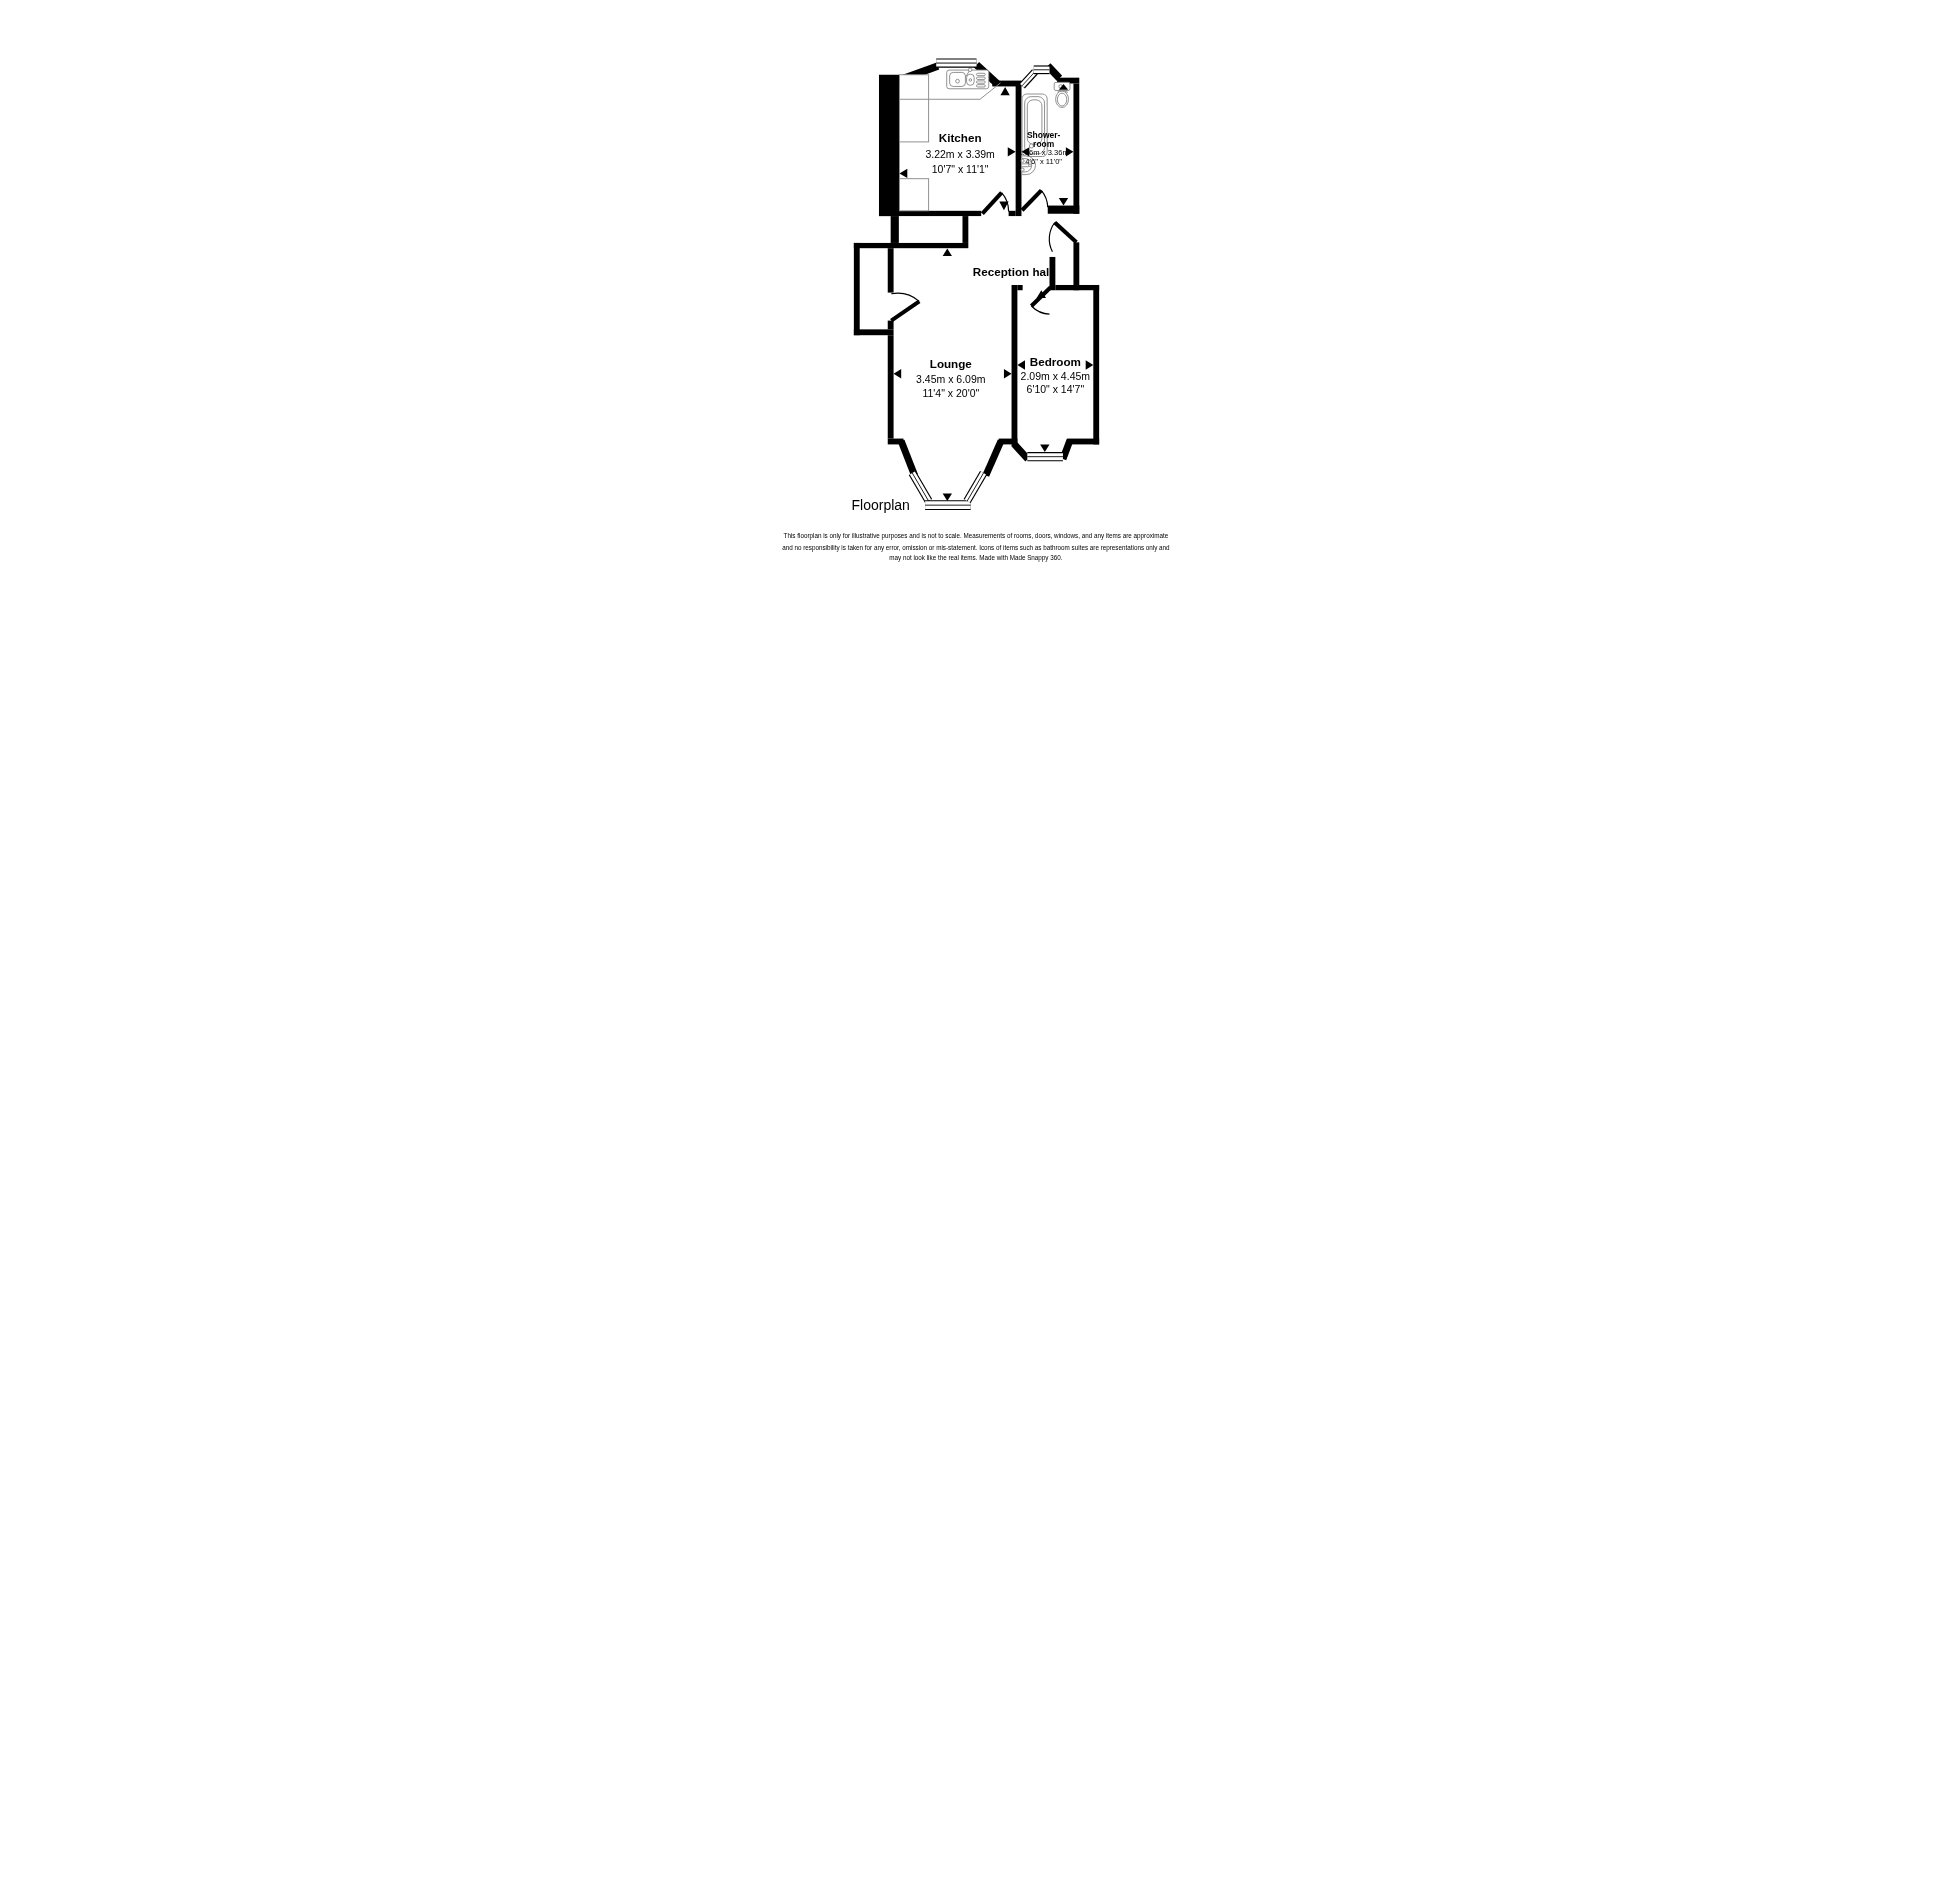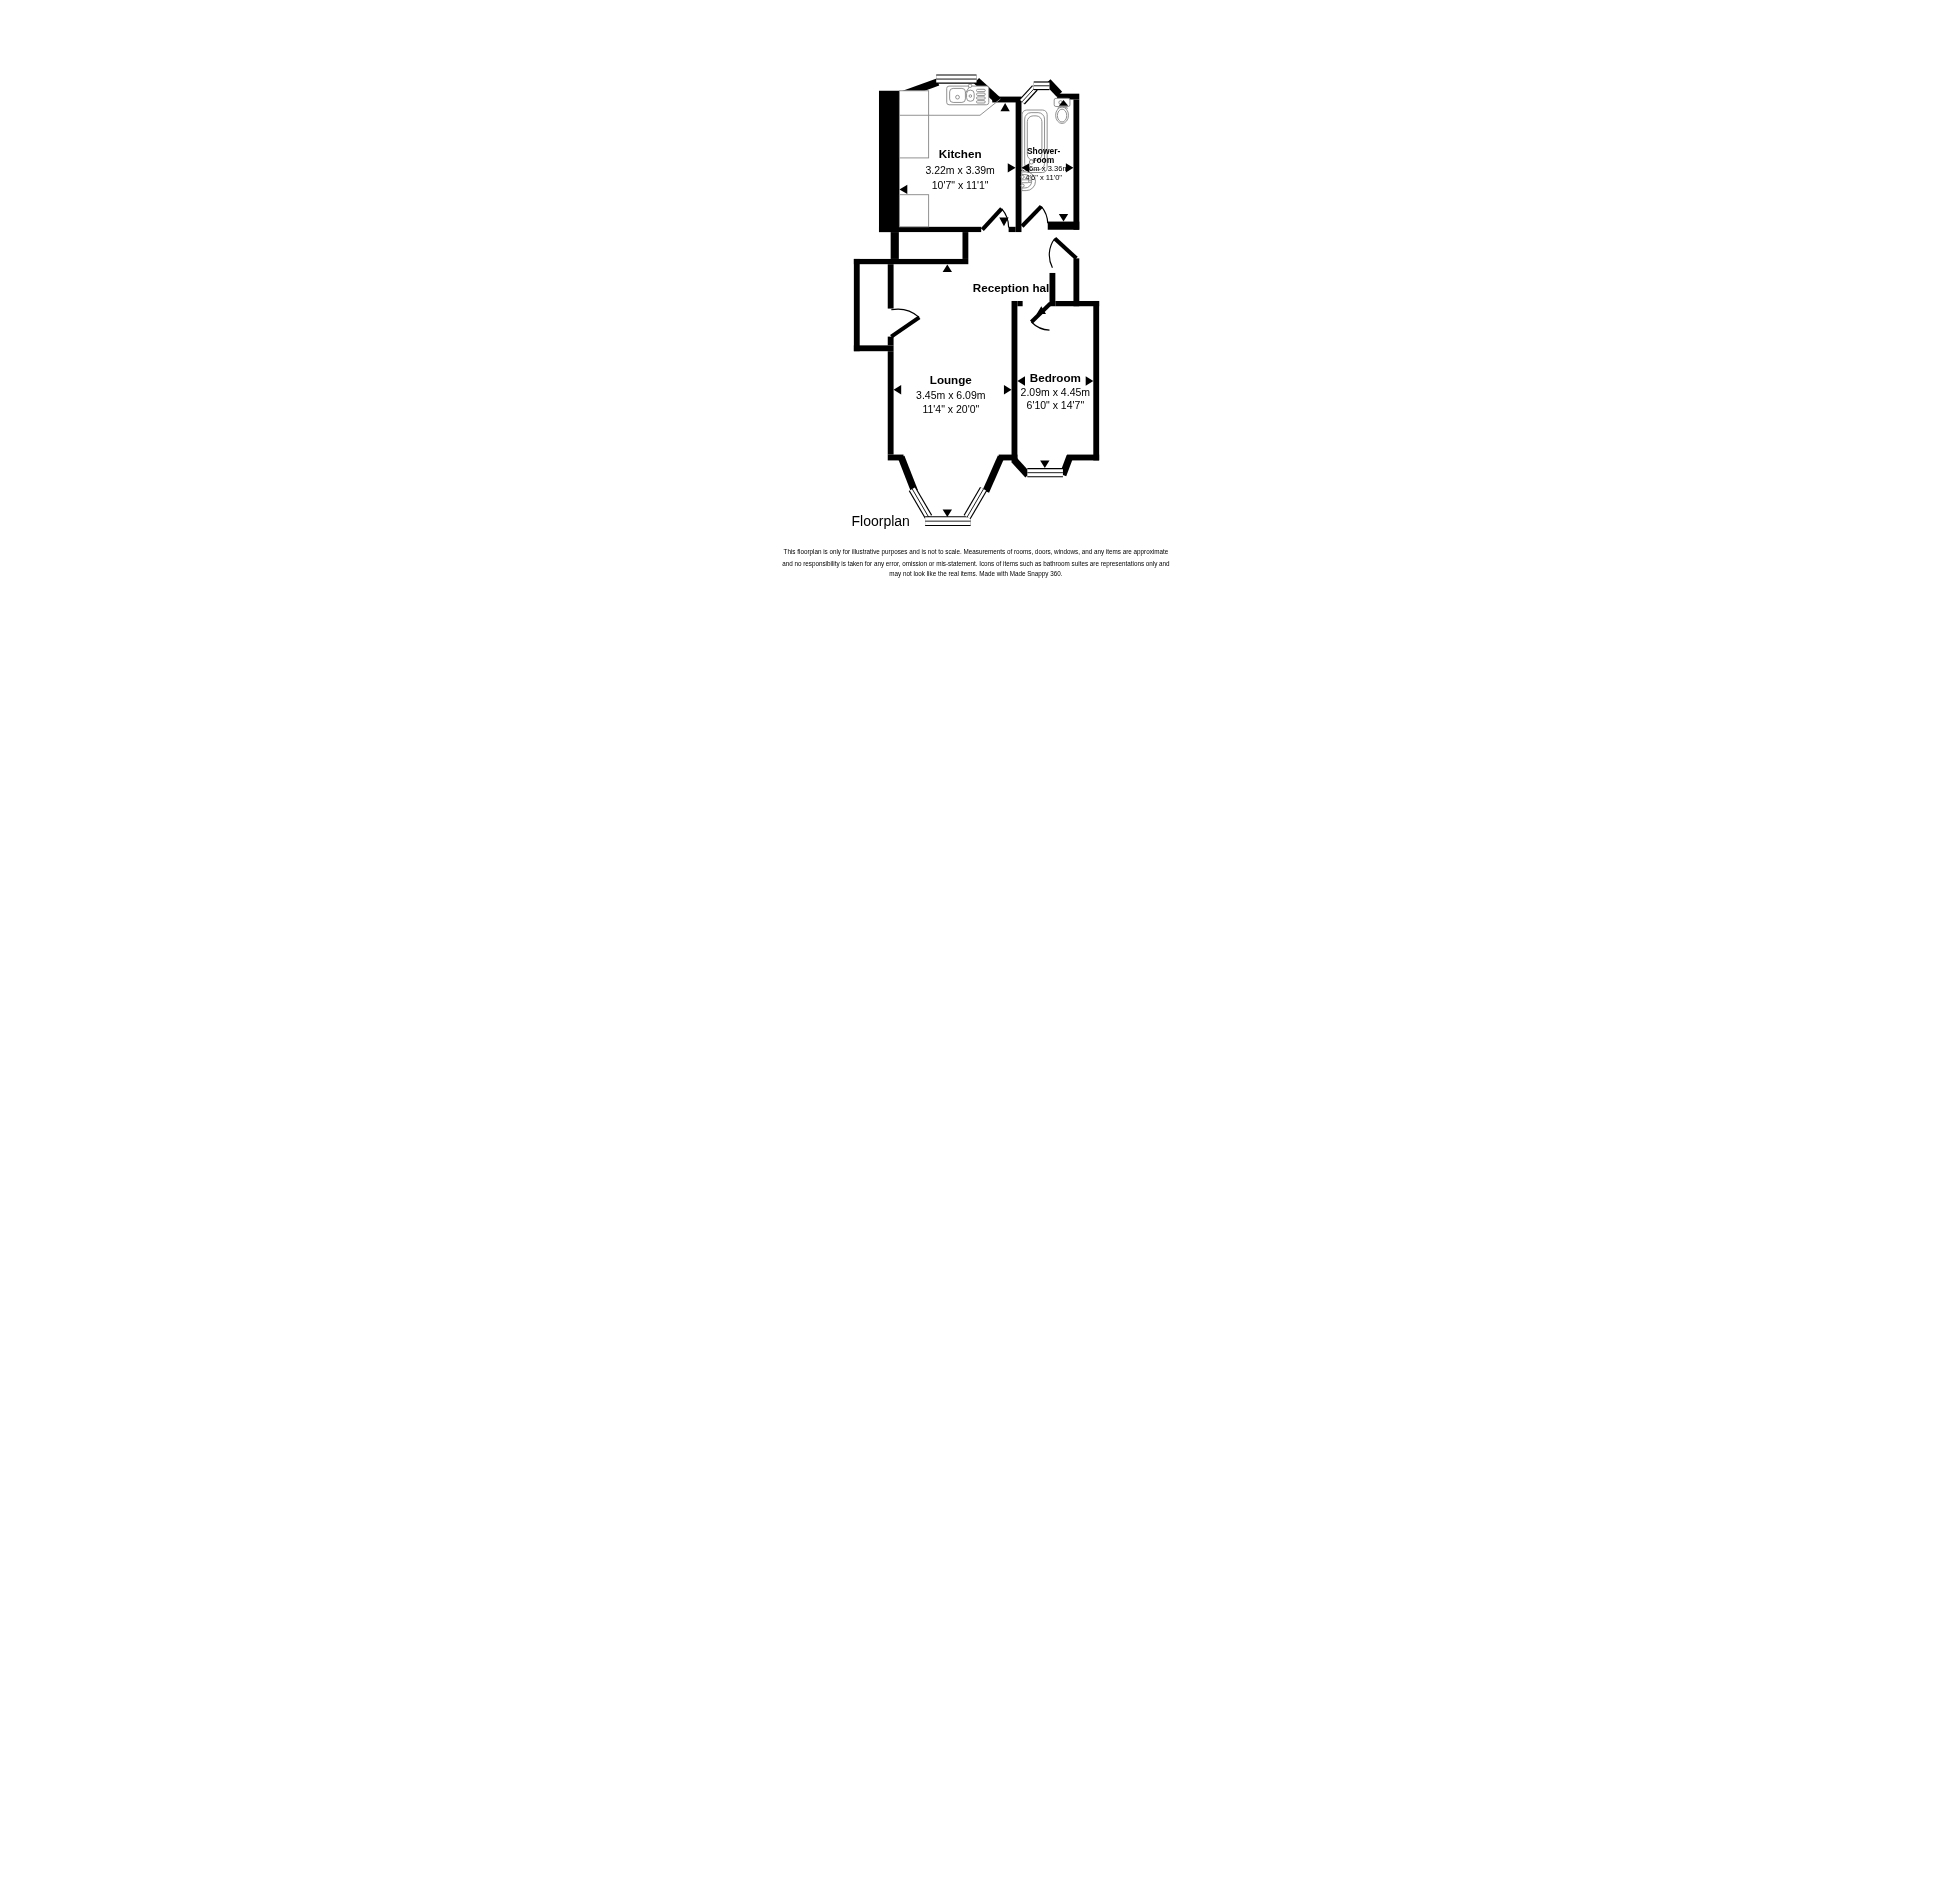--- a/index.html
+++ b/index.html
@@ -1,16 +1,16 @@
 <!DOCTYPE html>
 <html style="font-size:7.8px"><head>
 <meta charset="utf-8">
 <style>
   html,body{margin:0;padding:0;background:#ffffff;}
-  .page{width:100%;max-width:584px;margin:16px auto;background:#3b82f6;}
+  .page{width:100%;max-width:584px;margin:0 auto;background:#3b82f6;}
   svg{display:block;width:100%;height:auto;background:#ffffff;}
   text{font-family:"Liberation Sans", sans-serif;fill:#000000;}
   .room-name{font-weight:bold;font-size:20px;}
   .room-dim{font-size:18px;}
   .room-name-sm{font-weight:bold;font-size:14.5px;}
   .room-dim-sm{font-size:13px;}
   .plan-title{font-size:24px;}
   .disclaimer{font-size:10.8px;}
   .wall{fill:#000000;}
   .wline{stroke:#000000;stroke-linecap:butt;}

